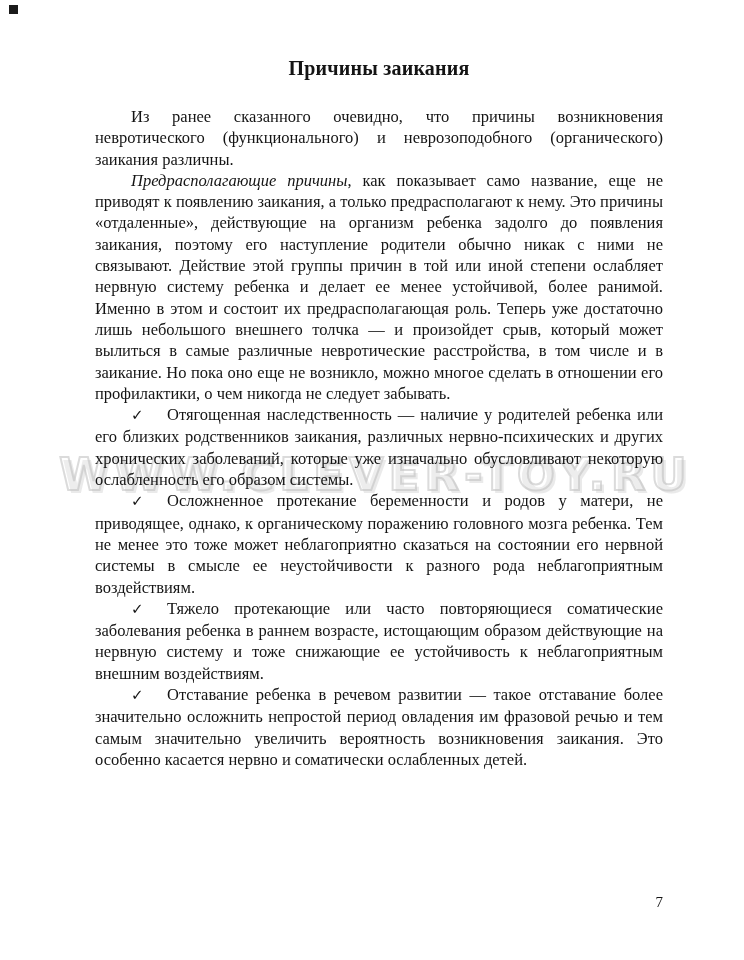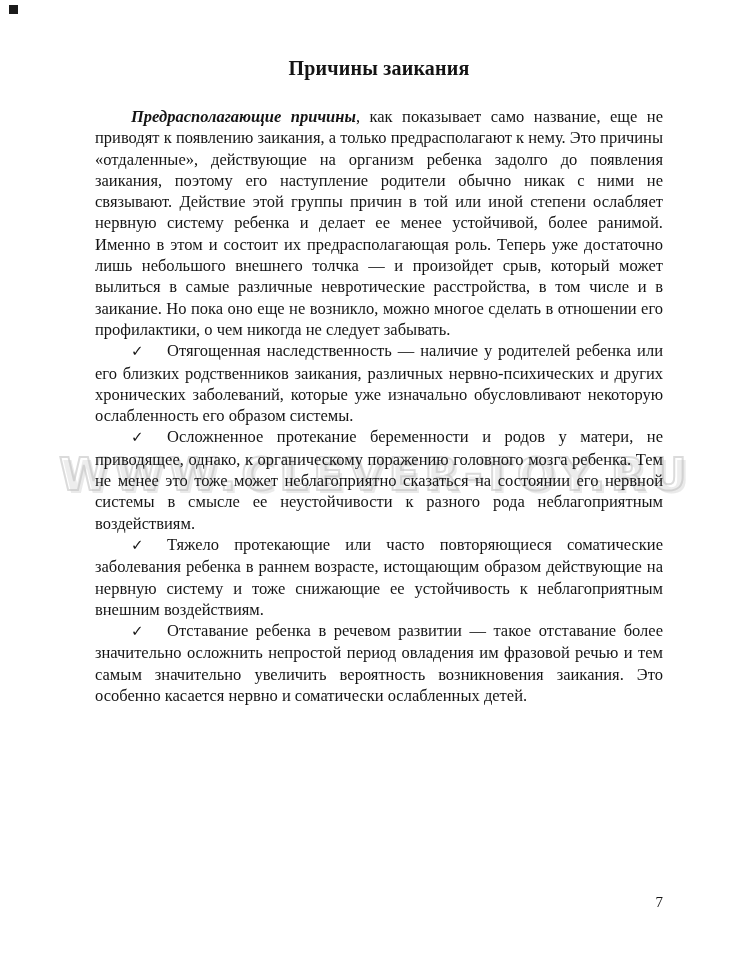--- a/index.html
+++ b/index.html
@@ -47,21 +47,21 @@
     font-weight: bold;
     letter-spacing: 0.2px;
   }
   .body-text {
     font-size: 16.5px;
     line-height: 21.3px;
     text-align: justify;
   }
   .body-text p { margin: 0; text-indent: 36px; }
   .lead-bold { font-weight: bold; }
-  .lead-bold-italic { font-weight: bold; font-style: italic; }
+  .lead-bold-italic { font-weight: normal; font-style: italic; }
   .check-item { margin: 0; text-indent: 0; }
   .check {
     display: inline-block;
     width: 36px;
     text-indent: 0;
     font-family: "DejaVu Sans", sans-serif;
     font-size: 15px;
   }
   .page-number {
     position: absolute;
@@ -79,20 +79,21 @@
   <div class="artifact"></div>
 
   <div class="watermark">WWW.CLEVER-TOY.RU</div>
 
   <div class="content">
 
     <h1 class="title">Причины заикания</h1>
 
     <div class="body-text">
 
+      <p><span>Из ранее сказанного очевидно, что причины возникновения невротического (функционального) и неврозоподобного (органического) заикания различны.</span></p>
 
 
       <p><span class="lead-bold-italic">Предрасполагающие причины</span><span>, как показывает само название, еще не приводят к появлению заикания, а только предрасполагают к нему. Это причины «отдаленные», действующие на организм ребенка задолго до появления заикания, поэтому его наступление родители обычно никак с ними не связывают. Действие этой группы причин в той или иной степени ослабляет нервную систему ребенка и делает ее менее устойчивой, более ранимой. Именно в этом и состоит их предрасполагающая роль. Теперь уже достаточно лишь небольшого внешнего толчка — и произойдет срыв, который может вылиться в самые различные невротические расстройства, в том числе и в заикание. Но пока оно еще не возникло, можно многое сделать в отношении его профилактики, о чем никогда не следует забывать.</span></p>
 
 
       <p class="check-item"><span class="check">✓</span><span>Отягощенная наследственность — наличие у родителей ребенка или его близких родственников заикания, различных нервно-психических и других хронических заболеваний, которые уже изначально обусловливают некоторую ослабленность его образом системы.</span></p>
 
       <p class="check-item"><span class="check">✓</span><span>Осложненное протекание беременности и родов у матери, не приводящее, однако, к органическому поражению головного мозга ребенка. Тем не менее это тоже может неблагоприятно сказаться на состоянии его нервной системы в смысле ее неустойчивости к разного рода неблагоприятным воздействиям.</span></p>
 
       <p class="check-item"><span class="check">✓</span><span>Тяжело протекающие или часто повторяющиеся соматические заболевания ребенка в раннем возрасте, истощающим образом действующие на нервную систему и тоже снижающие ее устойчивость к неблагоприятным внешним воздействиям.</span></p>

